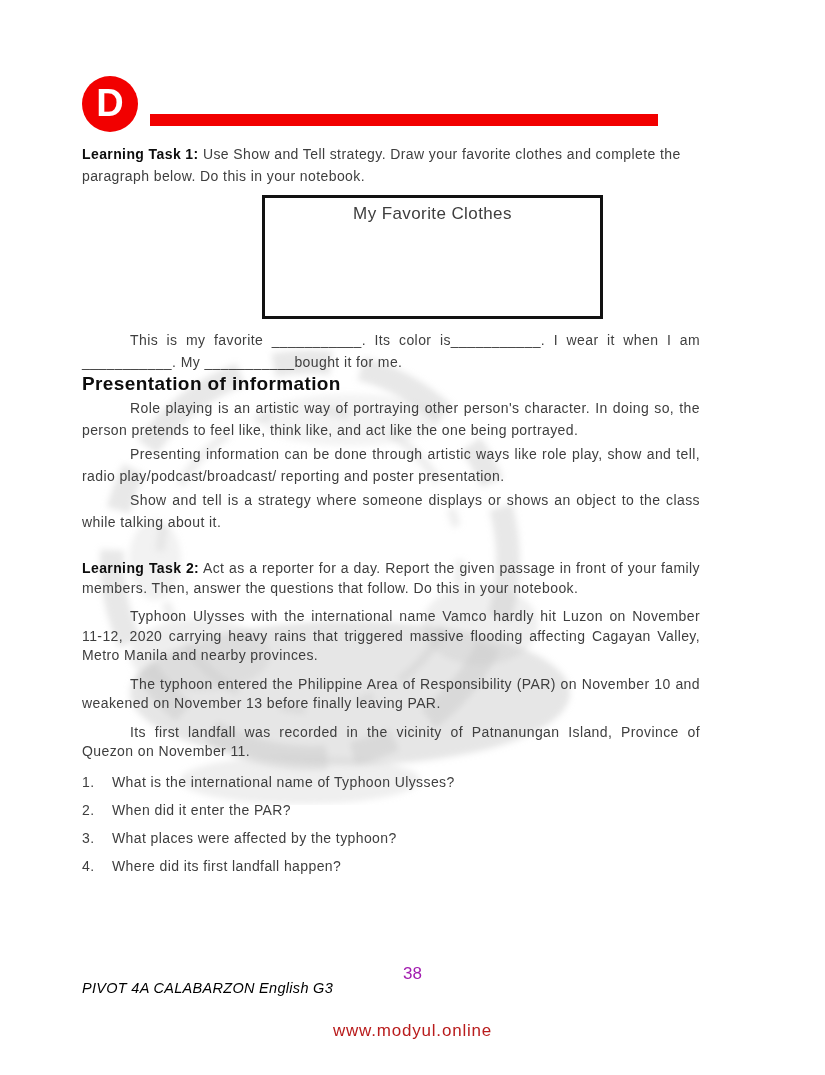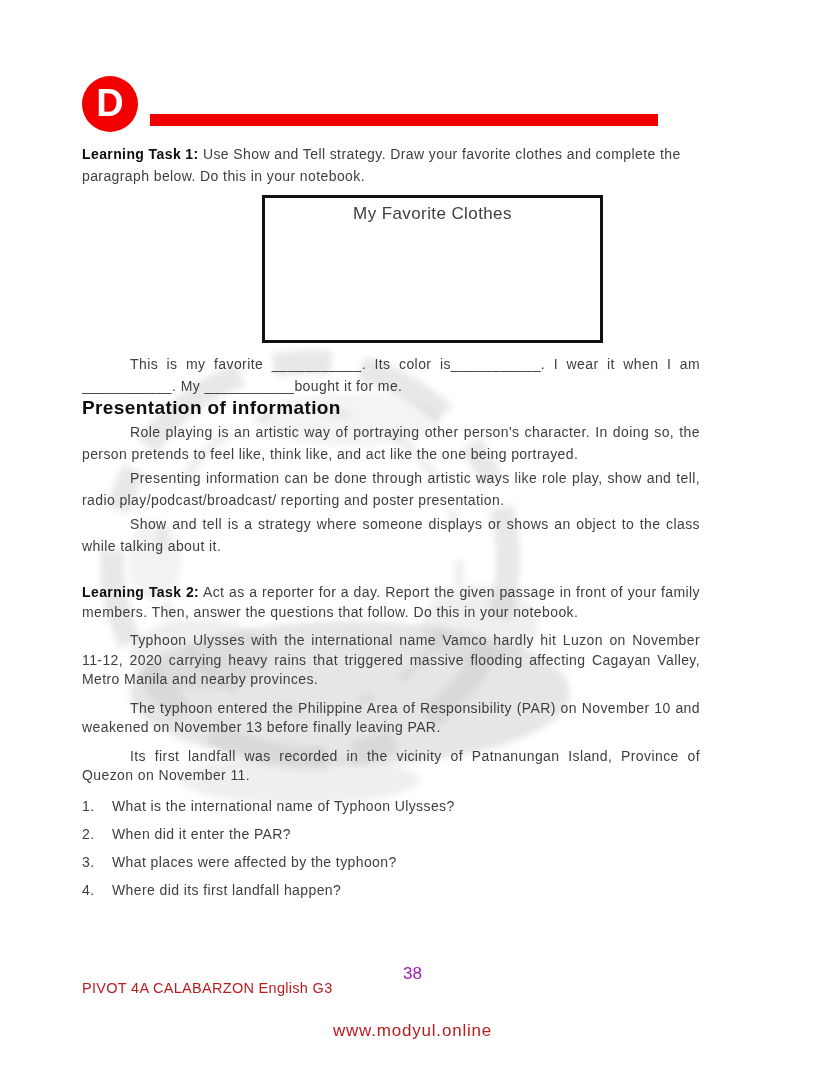--- a/index.html
+++ b/index.html
@@ -45,21 +45,21 @@
   .body-txt{ line-height:22px; }
   .tight   { line-height:19.5px; }
   .justify { text-align:justify; }
   .indent  { text-indent:48px; }
   b.lbl    { color:#0d0d0d; font-weight:700; }
   h3{ color:#0d0d0d; font-weight:700; }
   
   .lt1{ margin-top:11px; }
   
   .drawbox{
-    width:341px; height:148px;
+    width:341px; height:124px;
     border:3px solid #111111;
     margin:8px 0 0 180px;
     background:transparent;
   }
   .drawbox-title{
     text-align:center; margin-top:6px;
     font-size:17px; letter-spacing:0.4px; color:#3e3e3e;
   }
   .fillpara{ margin-top:10px; }
   
@@ -68,21 +68,21 @@
   
   .lt2{ margin-top:26px; }
   .pass-p{ margin-top:9px; }
   
   .questions{ margin-top:9px; }
   .q{ display:flex; line-height:22px; margin-top:6px; }
   .qn{ width:30px; flex:0 0 auto; }
   
   .footer-left{
     position:absolute; left:82px; top:980px;
-    font-size:14.5px; letter-spacing:0.3px; color:#b91c1c;
+    font-style:italic; font-size:14.5px; letter-spacing:0.3px; color:#000000;
   }
   .page-num{
     position:absolute; left:50%; top:964px; transform:translateX(-50%);
     font-size:17px; color:#a21caf;
   }
   .site-mark{
     position:absolute; left:50%; top:1021px; transform:translateX(-50%);
     font-size:17px; letter-spacing:0.8px; color:#b91c1c;
   }
 </style>

